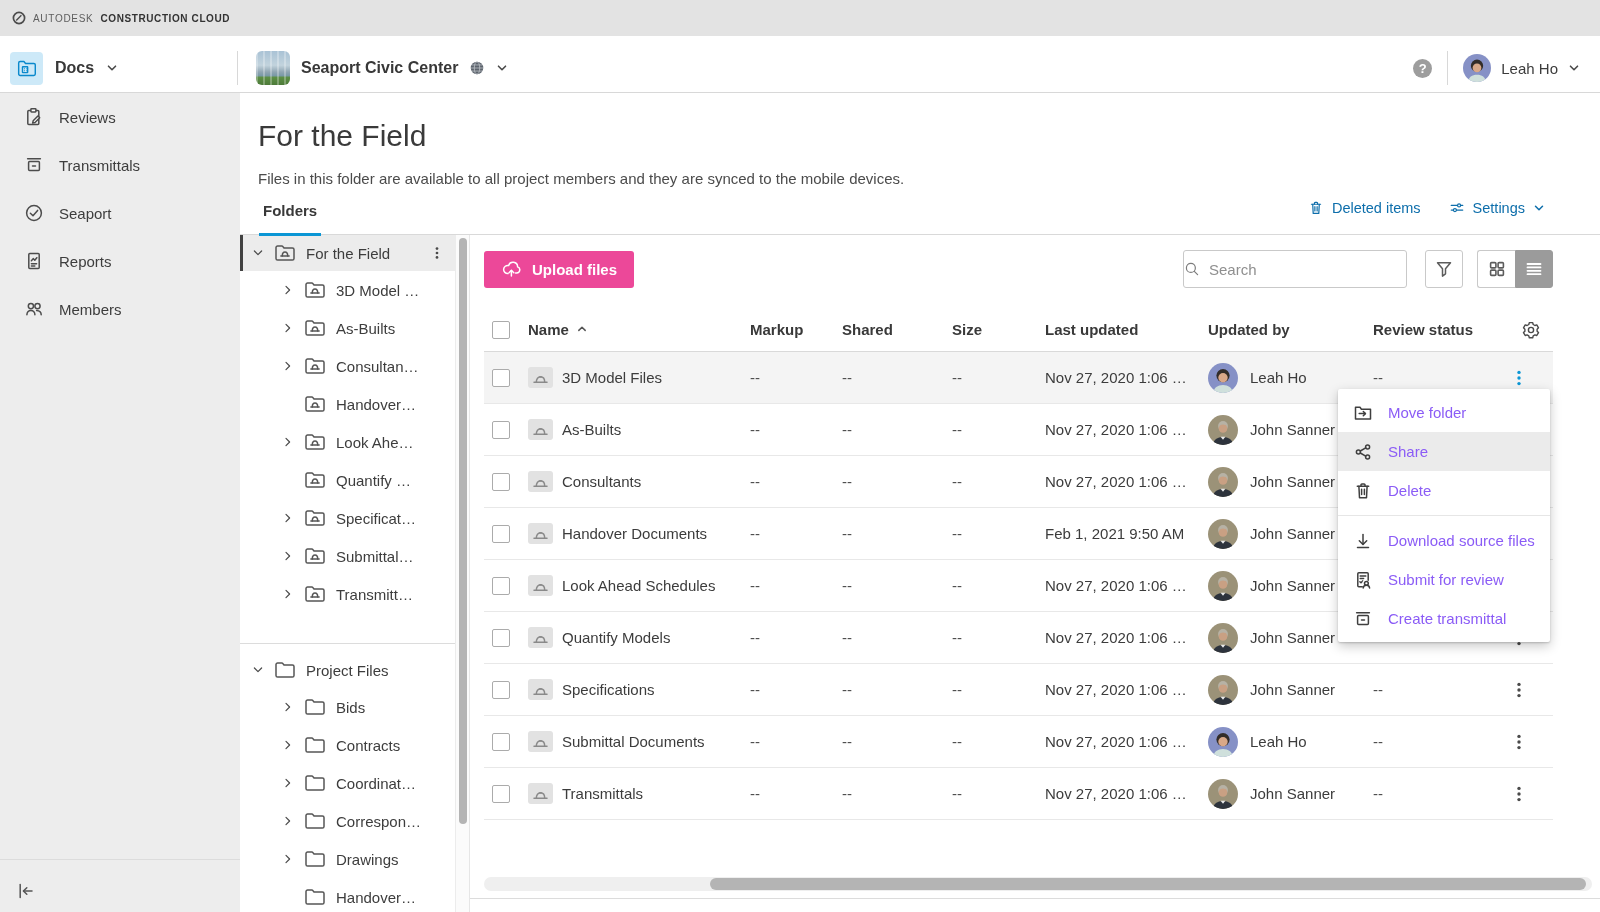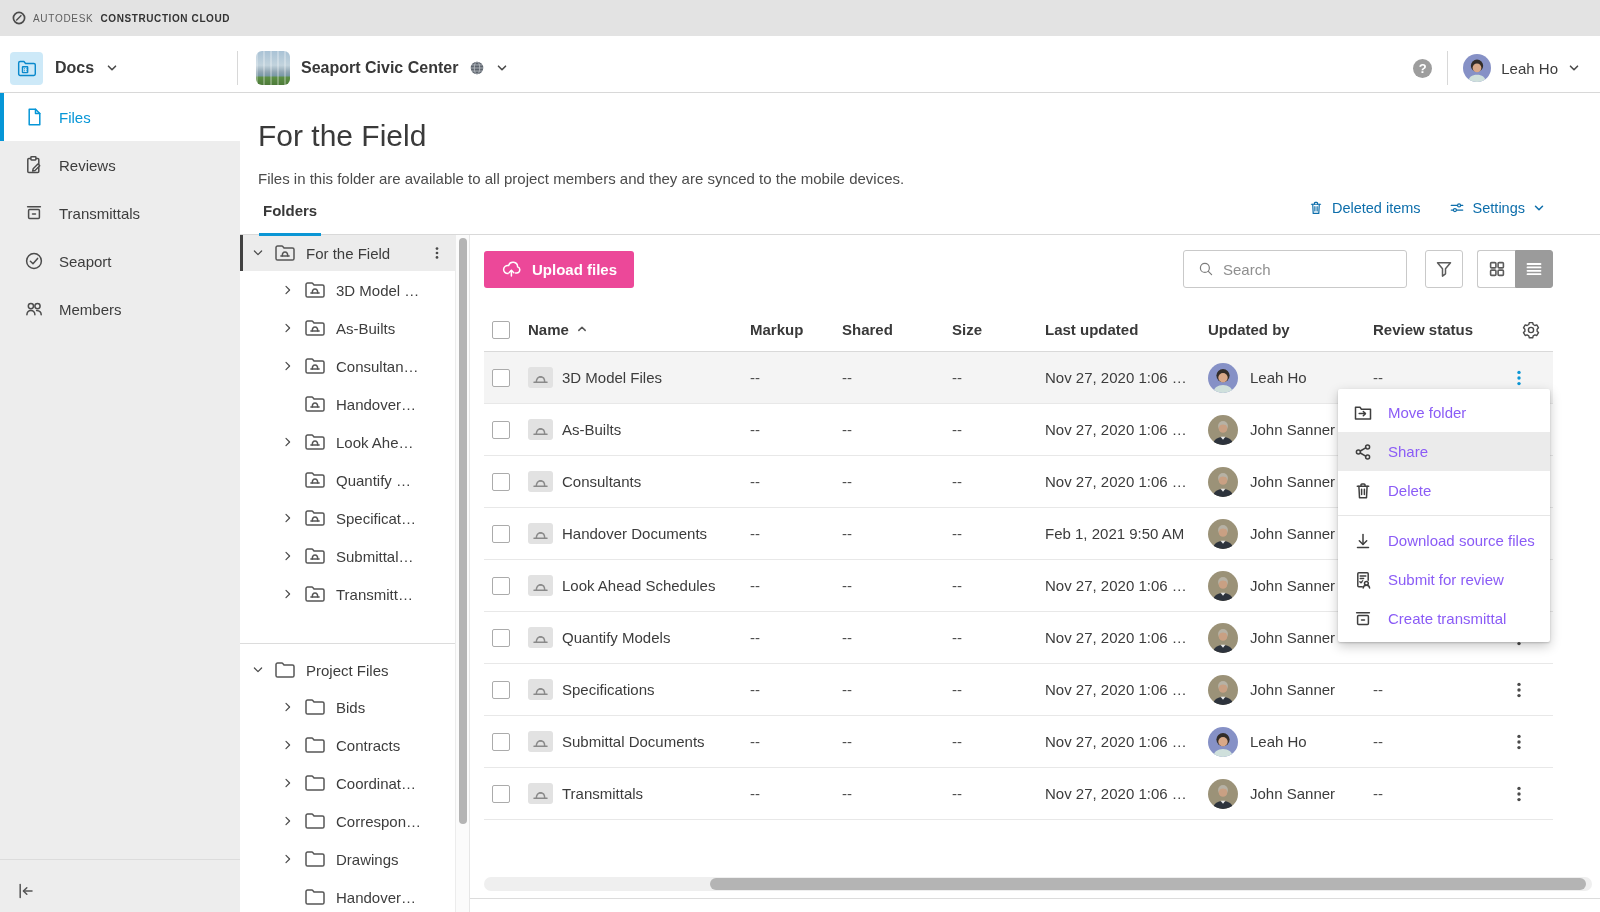--- a/index.html
+++ b/index.html
@@ -81,21 +81,21 @@
 
 .tree-scroll { width:15px; flex:none; background:#fbfbfb; border-left:1px solid #ececec; border-right:1px solid #e6e6e6; position:relative; }
 .tree-thumb { position:absolute; left:3px; top:3px; width:8px; height:586px; border-radius:4px; background:#b4b4b4; cursor:pointer; }
 
 
 .table-area { flex:1; min-width:0; display:flex; flex-direction:column; padding:15px 0 0 14px; }
 .toolbar { display:flex; align-items:center; margin-right:47px; }
 .btn-upload { height:37px; background:#ec4899; color:#fff; border:none; border-radius:3px; display:flex; align-items:center; gap:11px; padding:0 17px; font-size:15px; font-weight:700; font-family:inherit; cursor:pointer; }
 .btn-upload .ic { color:#fff; }
 .toolbar-right { margin-left:auto; display:flex; align-items:center; }
-.search-box { width:224px; height:38px; border:1px solid #c9c9c9; border-radius:3px; display:flex; align-items:center; padding:0 14px; gap:9px; color:#7c7c7c; background:#fff; }
+.search-box { width:224px; height:38px; border:1px solid #c9c9c9; border-radius:3px; display:flex; align-items:center; padding:0 0; gap:9px; color:#7c7c7c; background:#fff; }
 .search-box input { border:none; outline:none; flex:1; font-size:15px; font-family:inherit; color:#3c3c3c; background:transparent; min-width:0; }
 ::placeholder { color:#8f8f8f; }
 .icon-btn { width:38px; height:38px; border:1px solid #c9c9c9; border-radius:3px; background:#fff; display:flex; align-items:center; justify-content:center; color:#5c5c5c; margin-left:18px; cursor:pointer; }
 .view-toggle { display:flex; margin-left:14px; }
 .seg { width:38px; height:38px; border:1px solid #c9c9c9; display:flex; align-items:center; justify-content:center; cursor:pointer; }
 .seg.grid { border-radius:3px 0 0 3px; background:#fff; color:#5c5c5c; border-right:none; }
 .seg.list { border-radius:0 3px 3px 0; background:#9b9b9b; border-color:#9b9b9b; color:#fff; }
 
 .tbl-head, .tbl-row { display:grid; grid-template-columns:36px 222px 92px 110px 93px 163px 165px 144px 44px; align-items:center; margin-right:47px; }
 .tbl-head { height:44px; margin-top:20px; border-bottom:1px solid #d9d9d9; font-weight:700; color:#393939; }
@@ -198,29 +198,20 @@
           </svg>
         </span>
     </div>
   </div>
 </div>
 
 <div class="layout">
 
   <nav class="sidenav">
     <div id="nav-mount">
-        <div class="nav-item active">
-          <span class="ic ">
-            <svg viewBox="0 0 20 20" fill="none" stroke="currentColor" stroke-width="1.5" stroke-linecap="round" stroke-linejoin="round">
-              <path d="M5.2 2.3h6.3l4.3 4.3v11.1H5.2z"></path>
-              <path d="M11.5 2.3v4.3h4.3"></path>
-            </svg>
-          </span>
-          <span class="nav-label">Files</span>
-        </div>
         <div class="nav-item">
           <span class="ic ">
             <svg viewBox="0 0 20 20" fill="none" stroke="currentColor" stroke-width="1.5" stroke-linecap="round" stroke-linejoin="round">
               <rect x="3.8" y="3.4" width="11" height="14" rx="1"></rect>
               <rect x="6.9" y="1.7" width="5" height="3.2" rx="0.6" fill="#fff"></rect>
               <path d="M9.2 13.7l4.7-4.7 1.8 1.8-4.7 4.7-2.3.5z" fill="#fff"></path>
             </svg>
           </span>
           <span class="nav-label">Reviews</span>
         </div>
@@ -235,20 +226,30 @@
           <span class="nav-label">Transmittals</span>
         </div>
         <div class="nav-item">
           <span class="ic ">
             <svg viewBox="0 0 20 20" fill="none" stroke="currentColor" stroke-width="1.5" stroke-linecap="round" stroke-linejoin="round">
               <circle cx="10" cy="10" r="7.4"></circle>
               <path d="M6.4 10.2 9 12.7l4.6-5.3"></path>
             </svg>
           </span>
           <span class="nav-label">Seaport</span>
+        </div>
+        <div class="nav-item">
+          <span class="ic ">
+            <svg viewBox="0 0 20 20" fill="none" stroke="currentColor" stroke-width="1.5" stroke-linecap="round" stroke-linejoin="round">
+              <rect x="4.8" y="2.6" width="10.4" height="14.8" rx="1"></rect>
+              <path d="M7.4 9.8 9.2 7.6l1.6 1.6 2-2.5"></path>
+              <path d="M7.4 12.8h5.2M7.4 15.1h3.4"></path>
+            </svg>
+          </span>
+          <span class="nav-label">Reports</span>
         </div>
         <div class="nav-item">
           <span class="ic ">
             <svg viewBox="0 0 20 20" fill="none" stroke="currentColor" stroke-width="1.5" stroke-linecap="round" stroke-linejoin="round">
               <circle cx="6.9" cy="7.1" r="2.6"></circle>
               <path d="M2.9 15.8c0-2.7 1.9-4.4 4-4.4s4 1.7 4 4.4"></path>
               <circle cx="13.5" cy="7.1" r="2.6"></circle>
               <path d="M12.6 11.6c2.2.2 4.6 1.7 4.6 4.2"></path>
             </svg>
           </span>

